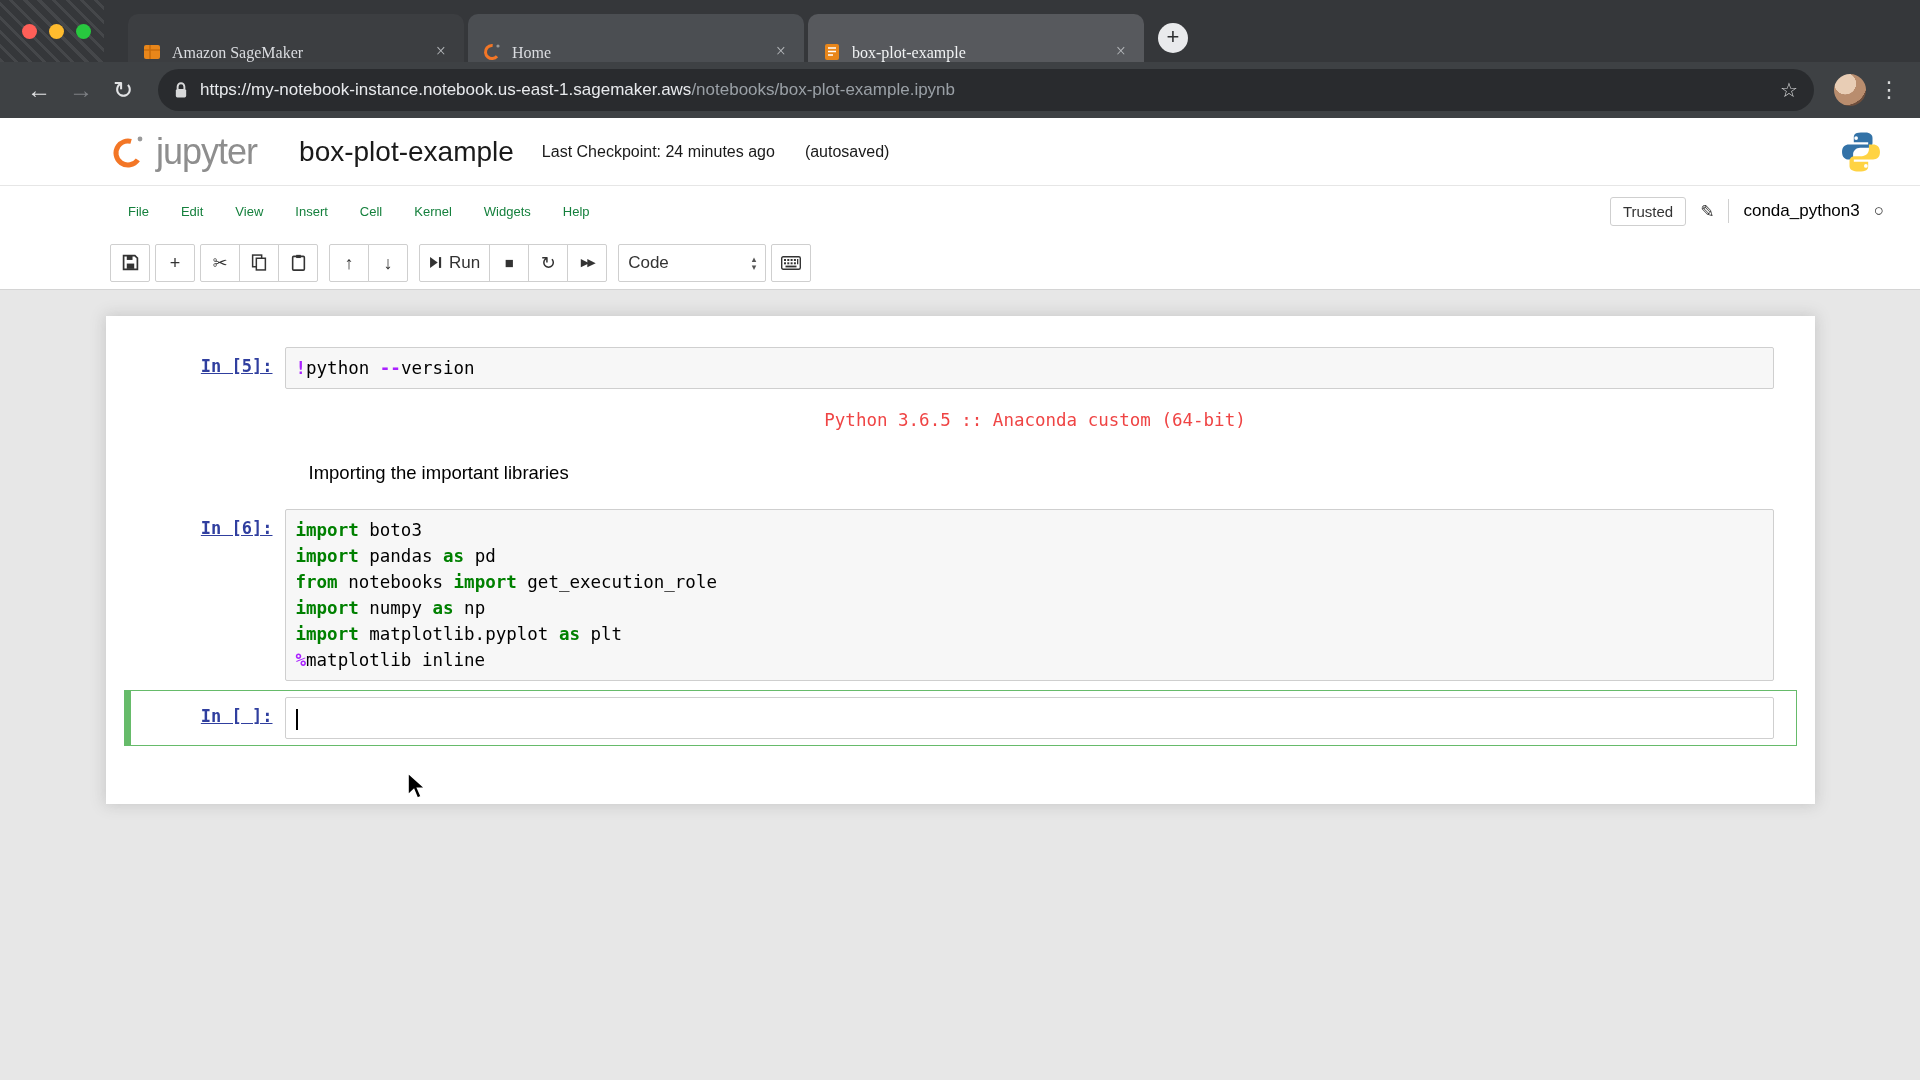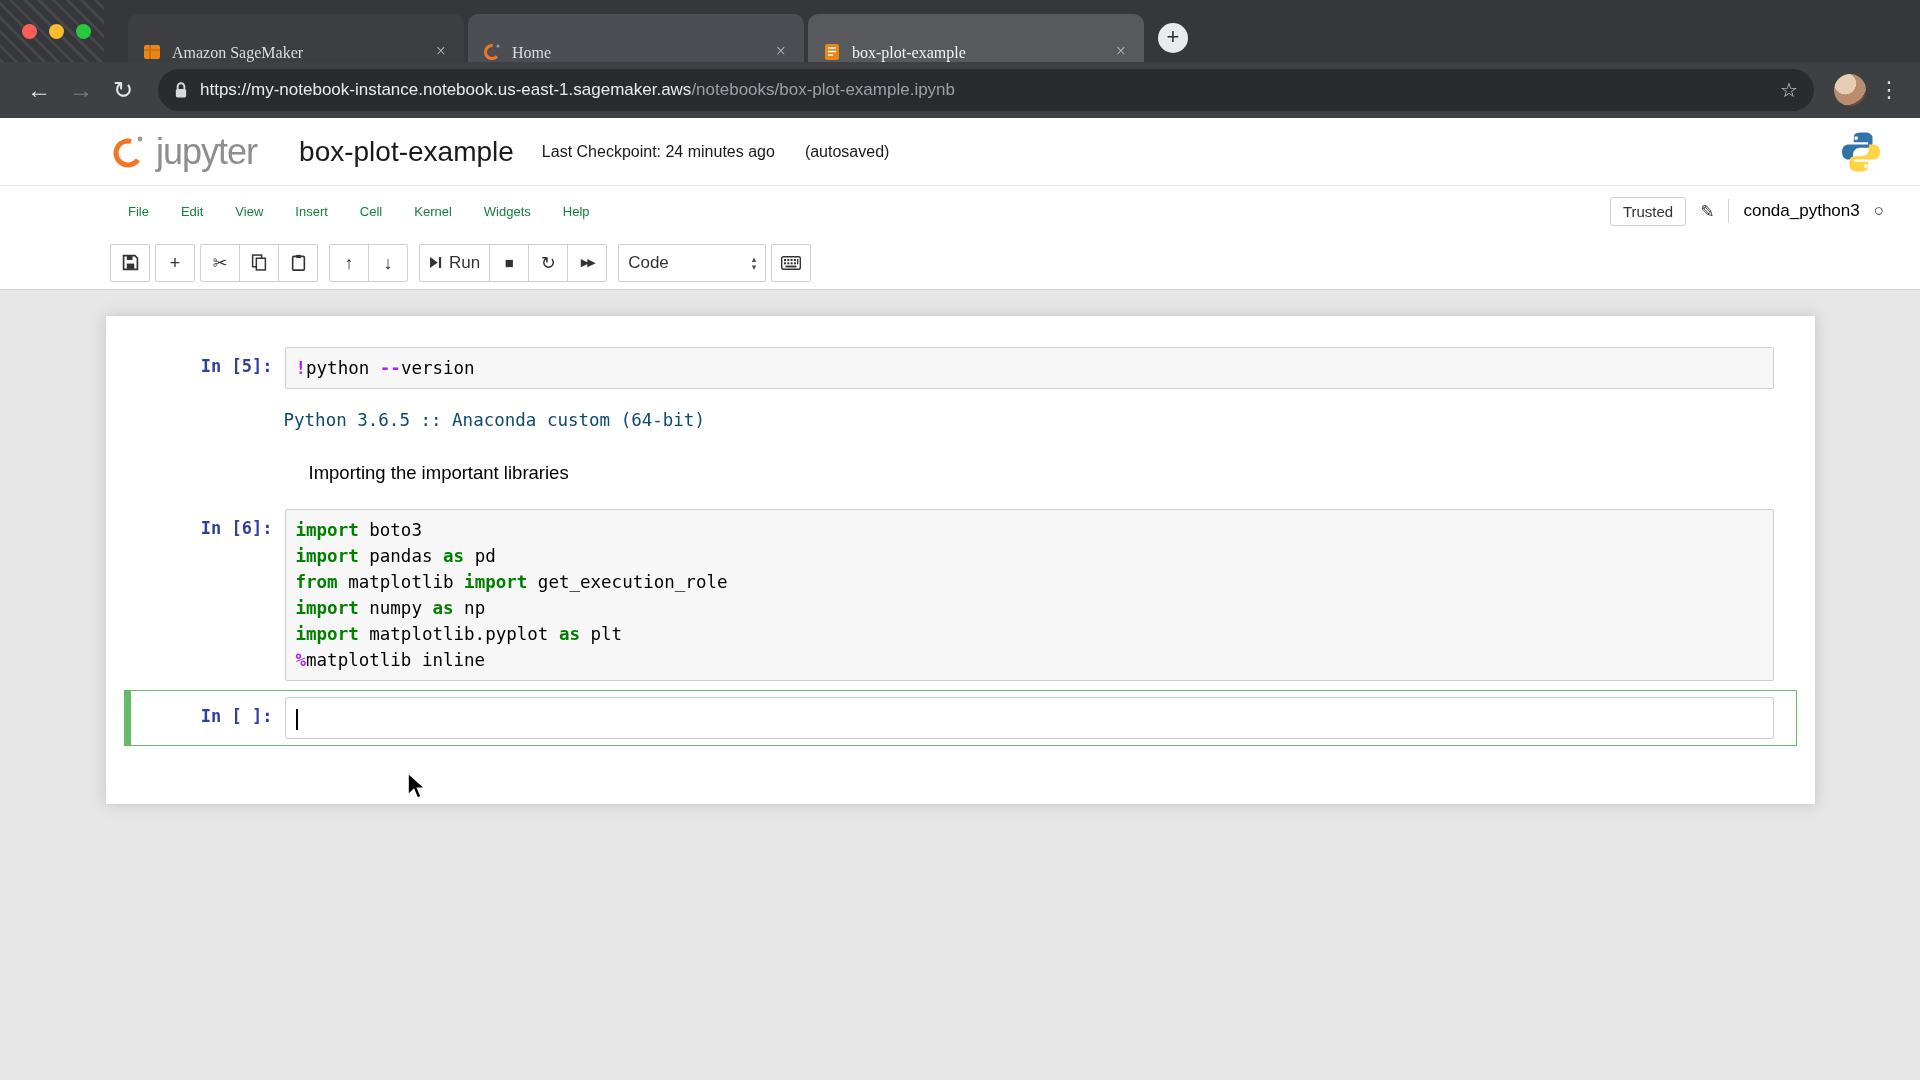--- a/index.html
+++ b/index.html
@@ -75,31 +75,31 @@
   .uni { font-size:18px; line-height:1; }
 
   
   .jp-body { height:790px; background:#e7e7e7; overflow:hidden; }
   .nb-card { width:1709px; margin:26px auto 0; background:#fff; padding:22px 14px 28px;
              box-shadow:0 0 14px 1px rgba(87,87,87,0.22); min-height:488px; }
   .cell { display:flex; padding:6px 10px; border:1px solid transparent; margin:2px 4px; }
   .cell.selected { border-color:#66BB6A; box-shadow:inset 6px 0 0 #66BB6A; }
   .prompt { width:150px; flex:0 0 150px; text-align:right; padding:9px 12px 0 0;
             font-family:"DejaVu Sans Mono",monospace; font-size:17px; font-weight:bold;
-            color:#303F9F; white-space:pre; }
+            color:#303F9F; white-space:pre;text-decoration:underline; }
   .input-area { flex:1; border:1px solid #cfcfcf; border-radius:2px; background:#f7f7f7;
                 padding:7px 10px; margin-right:12px; }
   .cell.selected .input-area { background:#fff; }
   .cm-line { font-family:"DejaVu Sans Mono",monospace; font-size:17.5px; line-height:26px;
              color:#000; white-space:pre; }
   .tok.kw { color:#008000; font-weight:bold; }
   .tok.op { color:#AA22FF; font-weight:bold; }
   .outrow { display:flex; padding:4px 10px 10px; margin:0 4px; }
-  .output { flex:1; font-family:"DejaVu Sans Mono",monospace; font-size:17.5px; color:#0c4a6e;
-            padding:8px 0 2px; white-space:pre; }
+  .output { flex:1; font-family:"DejaVu Sans Mono",monospace; font-size:17.5px; color:#ef4444;
+            padding:8px 0 2px; white-space:pre;text-align:center; }
   .mdrow { display:flex; padding:14px 10px 16px; margin:6px 4px 2px; }
   .md-text { flex:1; font-size:18.5px; color:#000;margin-left:25px; }
   .caret { display:inline-block; width:2px; height:21px; background:#000; vertical-align:middle; }
   .empty-line { height:26px; }
 
   
   .cursor { position:absolute; left:405px; top:772px; pointer-events:none; }
 </style>
 </head>
 <body>
@@ -292,21 +292,21 @@
       <div class="mdrow">
         <div class="prompt"></div>
         <div class="md-text">Importing the important libraries</div>
       </div>
 
       <div class="cell">
         <div class="prompt">In [6]:</div>
         <div class="input-area">
           <div class="cm-line"><span class="tok kw">import</span><span class="tok plain"> boto3</span></div>
           <div class="cm-line"><span class="tok kw">import</span><span class="tok plain"> pandas </span><span class="tok kw">as</span><span class="tok plain"> pd</span></div>
-          <div class="cm-line"><span class="tok kw">from</span><span class="tok plain"> matplotlib </span><span class="tok kw">import</span><span class="tok plain"> get_execution_role</span></div>
+          <div class="cm-line"><span class="tok kw">from</span><span class="tok plain"> notebooks </span><span class="tok kw">import</span><span class="tok plain"> get_execution_role</span></div>
           <div class="cm-line"><span class="tok kw">import</span><span class="tok plain"> numpy </span><span class="tok kw">as</span><span class="tok plain"> np</span></div>
           <div class="cm-line"><span class="tok kw">import</span><span class="tok plain"> matplotlib.pyplot </span><span class="tok kw">as</span><span class="tok plain"> plt</span></div>
           <div class="cm-line"><span class="tok op">%</span><span class="tok plain">matplotlib inline</span></div>
         </div>
       </div>
 
       <div class="cell selected">
         <div class="prompt">In [ ]:</div>
         <div class="input-area">
           <div class="cm-line empty-line"><span class="caret"></span></div>

